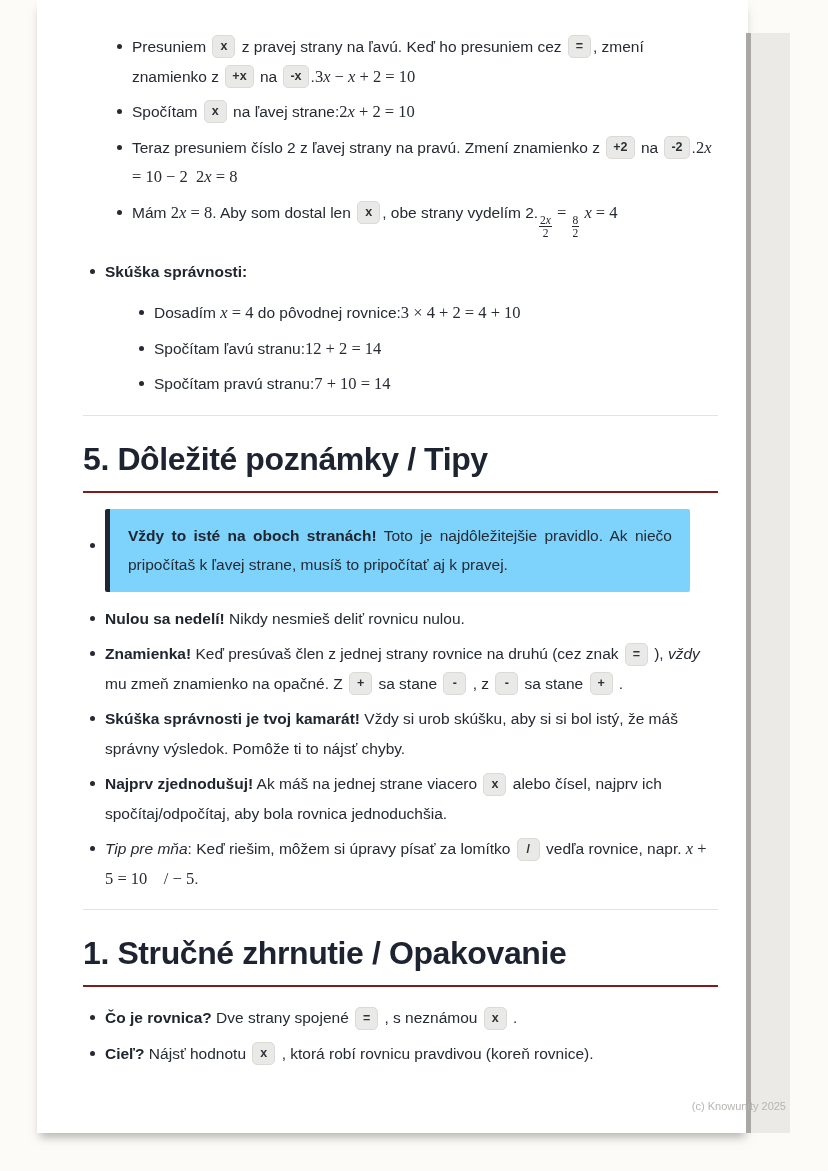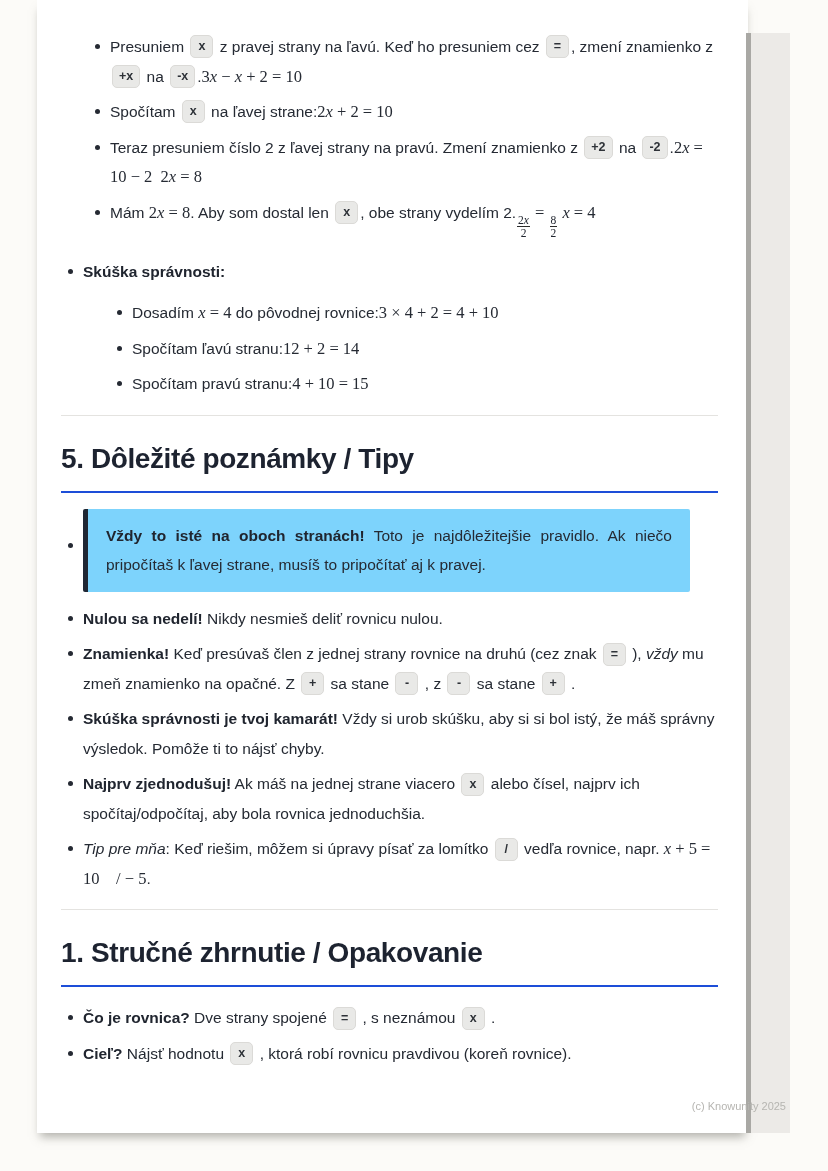--- a/index.html
+++ b/index.html
@@ -12,21 +12,21 @@
   .page{
     position:absolute;left:37px;top:0;width:711px;height:1133px;
     background:#ffffff;
     box-shadow:0 7px 9px -3px rgba(105,105,98,.5);
   }
   .gutter{
     position:absolute;left:746px;top:33px;width:44px;height:1100px;
     background:#eceae7;border-left:5px solid #a9a8a4;box-sizing:border-box;
   }
   .content{
-    padding:32px 30px 0 24px;
+    padding:32px 30px 0 46px;
     color:#252a33;font-size:15.5px;line-height:29.5px;
   }
   ul{list-style:none;margin:0;padding:0}
   li{position:relative;padding-left:22px;margin-bottom:6px}
   li::before{
     content:"";position:absolute;left:7px;top:12px;width:5px;height:5px;
     border-radius:50%;background:#252a33;
   }
   ul.lvl2{margin-left:27px}
   ul.sub{margin-top:12px;margin-left:27px}
@@ -41,23 +41,23 @@
   .math{font-family:"Liberation Serif","DejaVu Serif",serif;font-size:16.5px}
   .math i,.frac i{font-style:italic}
   .frac{
     display:inline-flex;flex-direction:column;align-items:center;
     vertical-align:-6px;line-height:1.05;margin:12px 1px;
     font-family:"Liberation Serif","DejaVu Serif",serif;font-size:11.5px;color:#20252f;
   }
   .frac .num{border-bottom:1px solid #2a2a2a;padding:0 1px}
   hr.light{border:none;border-top:1px solid #e4e3e0;margin:16px 0 0}
   h2{
-    font-size:28px;line-height:34px;font-weight:700;color:#1d2330;
+    font-size:32px;line-height:34px;font-weight:700;color:#1d2330;
     letter-spacing:-.4px;margin:26px 0 16px;padding-bottom:15px;
-    border-bottom:2px solid #1d4ed8;
+    border-bottom:2px solid #7f1d1d;
   }
   li.quote-li{margin-bottom:12px}
   li.quote-li::before{top:34px}
   blockquote{
     margin:0 28px 0 0;background:#7dd3fc;border-left:5px solid #1f2734;
     padding:12px 18px;text-align:justify;border-radius:2px;
   }
   .watermark{
     position:absolute;top:1100px;right:42px;z-index:3;
     font-size:11px;color:#b6b5b1;
@@ -83,21 +83,21 @@
               <span class="den">2</span>
             </span><span class="math"> <i>x</i> = 4</span></li>
       </ul>
 
       <ul class="lvl1">
         <li>
           <span><strong>Skúška správnosti:</strong></span>
           <ul class="sub">
             <li>Dosadím <span class="math"><i>x</i> = 4</span> do pôvodnej rovnice:<span class="math">3 × 4 + 2 = 4 + 10</span></li>
             <li>Spočítam ľavú stranu:<span class="math">12 + 2 = 14</span></li>
-            <li>Spočítam pravú stranu:<span class="math">4 + 10 = 15</span></li>
+            <li>Spočítam pravú stranu:<span class="math">7 + 10 = 14</span></li>
           </ul>
         </li>
       </ul>
 
       <hr class="light">
 
       <h2>5. Dôležité poznámky / Tipy</h2>
 
       <ul>
         <li class="quote-li">

